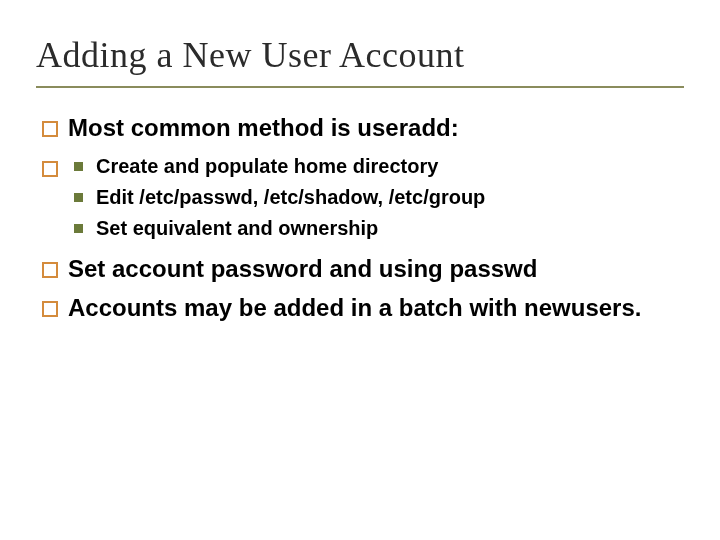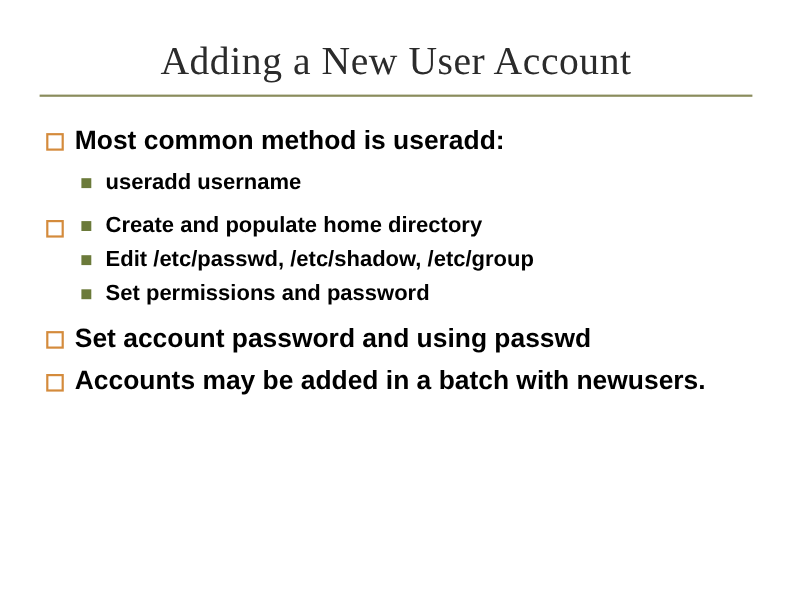--- a/index.html
+++ b/index.html
@@ -13,21 +13,20 @@
     }
     .title {
       font-family: Georgia, 'Times New Roman', serif;
       font-size: 36px;
       font-weight: 400;
       color: #2b2b2b;
       padding-bottom: 10px;
       border-bottom: 2px solid #8a8c5c;
       margin-bottom: 24px;
       letter-spacing: 0.5px;
-      text-align: center;
     }
     .bullet-list {
       list-style: none;
       padding-left: 2px;
       font-weight: bold;
     }
     .bullet-list > li {
       position: relative;
       padding-left: 30px;
       font-size: 24px;
@@ -69,37 +68,32 @@
   </style>
 </head>
 <body>
 
 <h1 class="title">Adding a New User Account</h1>
 
 <ul class="bullet-list">
 
   <li>
     <span>Most common method is useradd:</span>
-    <ul class="sub-list">
-      <li>
-        <span>useradd username</span>
-      </li>
-    </ul>
   </li>
 
   <li>
     <ul class="sub-list">
       <li>
         <span>Create and populate home directory</span>
       </li>
       <li>
         <span>Edit /etc/passwd, /etc/shadow, /etc/group</span>
       </li>
       <li>
-        <span>Set permissions and password</span>
+        <span>Set equivalent and ownership</span>
       </li>
     </ul>
   </li>
 
   <li>
     <span>Set account password and using passwd</span>
   </li>
 
   <li>
     <span>Accounts may be added in a batch with newusers.</span>

